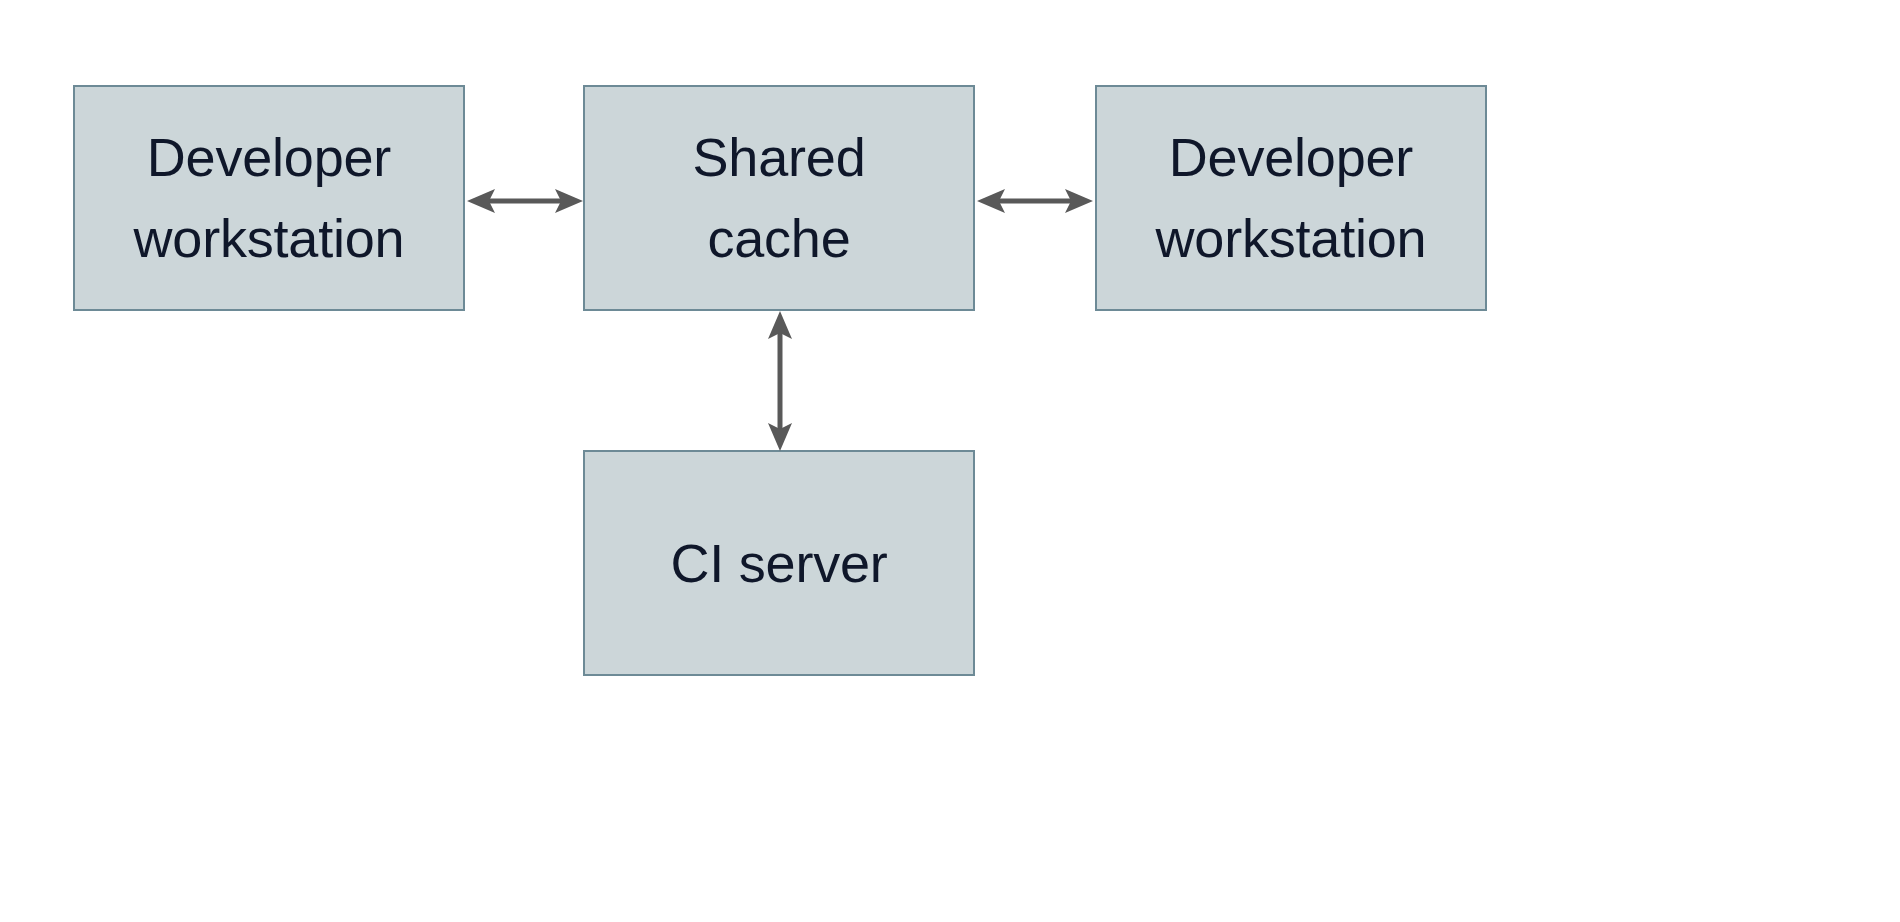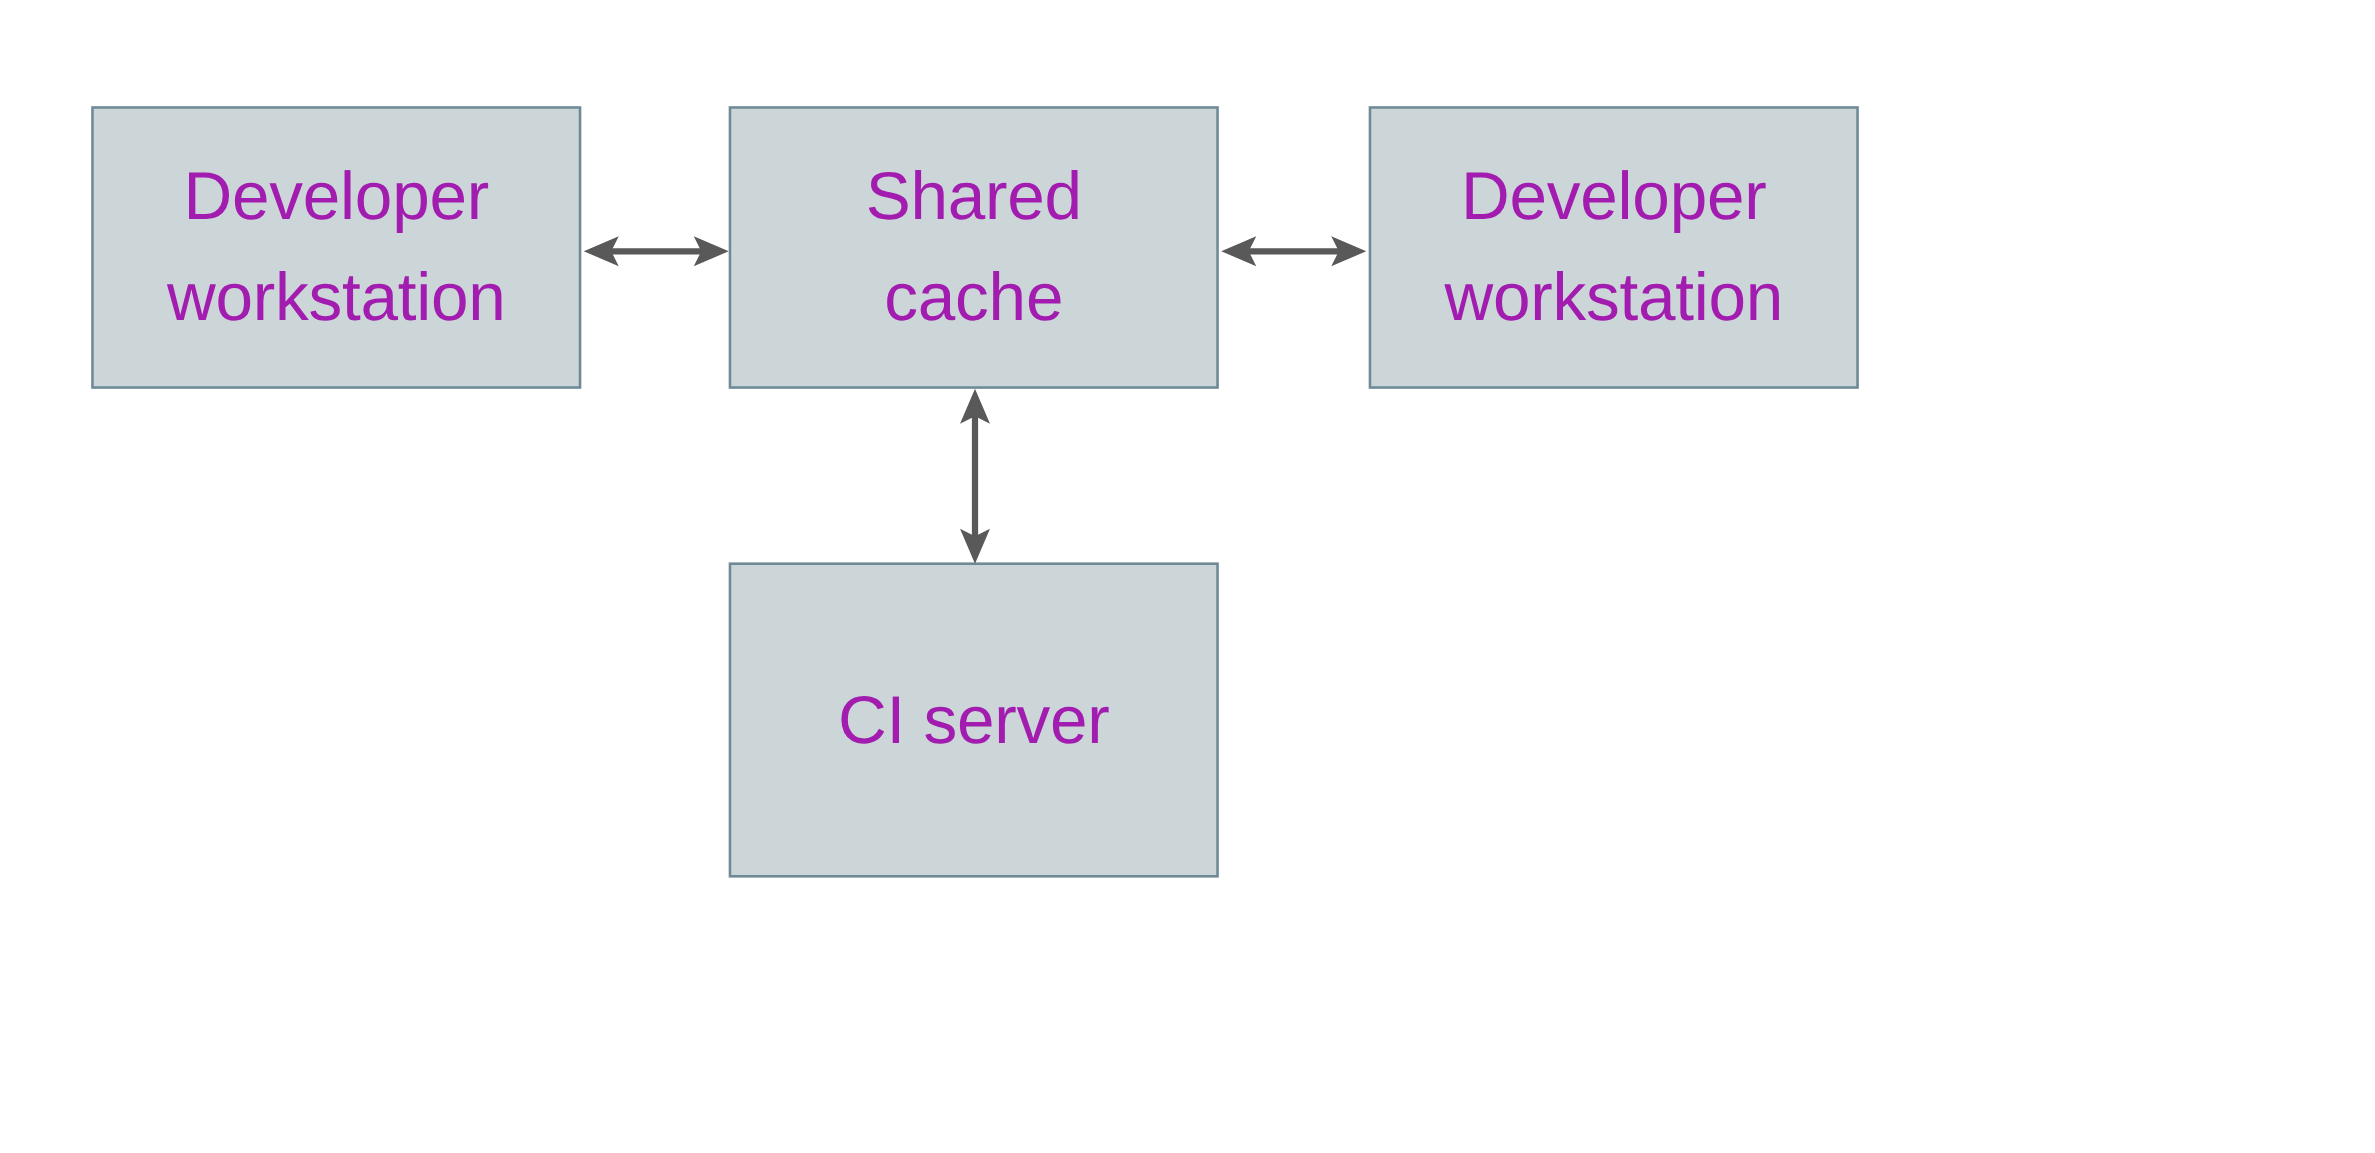--- a/index.html
+++ b/index.html
@@ -27,29 +27,29 @@
     display: flex;
     align-items: center;
     justify-content: center;
     text-align: center;
   }
   .node-label {
     font-family: "Liberation Sans", sans-serif;
     font-size: 54px;
     font-weight: 400;
     line-height: 1.5;
-    color: #a21caf;
+    color: #0f172a;
     letter-spacing: -0.2px;
     white-space: pre-line;
     padding: 0 10px;
   }
   #node-dev-left  { left: 73px;   top: 85px;  width: 392px; height: 226px; }
   #node-shared    { left: 583px;  top: 85px;  width: 392px; height: 226px; text-align: center; }
   #node-dev-right { left: 1095px; top: 85px;  width: 392px; height: 226px; }
-  #node-ci        { left: 583px;  top: 450px; width: 392px; height: 252px; }
+  #node-ci        { left: 583px;  top: 450px; width: 392px; height: 226px; }
 
   .connector {
     position: absolute;
     pointer-events: none;
   }
   #connector-left-shared  { left: 465px; top: 176px; width: 120px; height: 50px; }
   #connector-shared-right { left: 975px; top: 176px; width: 120px; height: 50px; }
   #connector-shared-ci    { left: 755px; top: 309px; width: 50px; height: 144px; }
 </style>
 </head>

